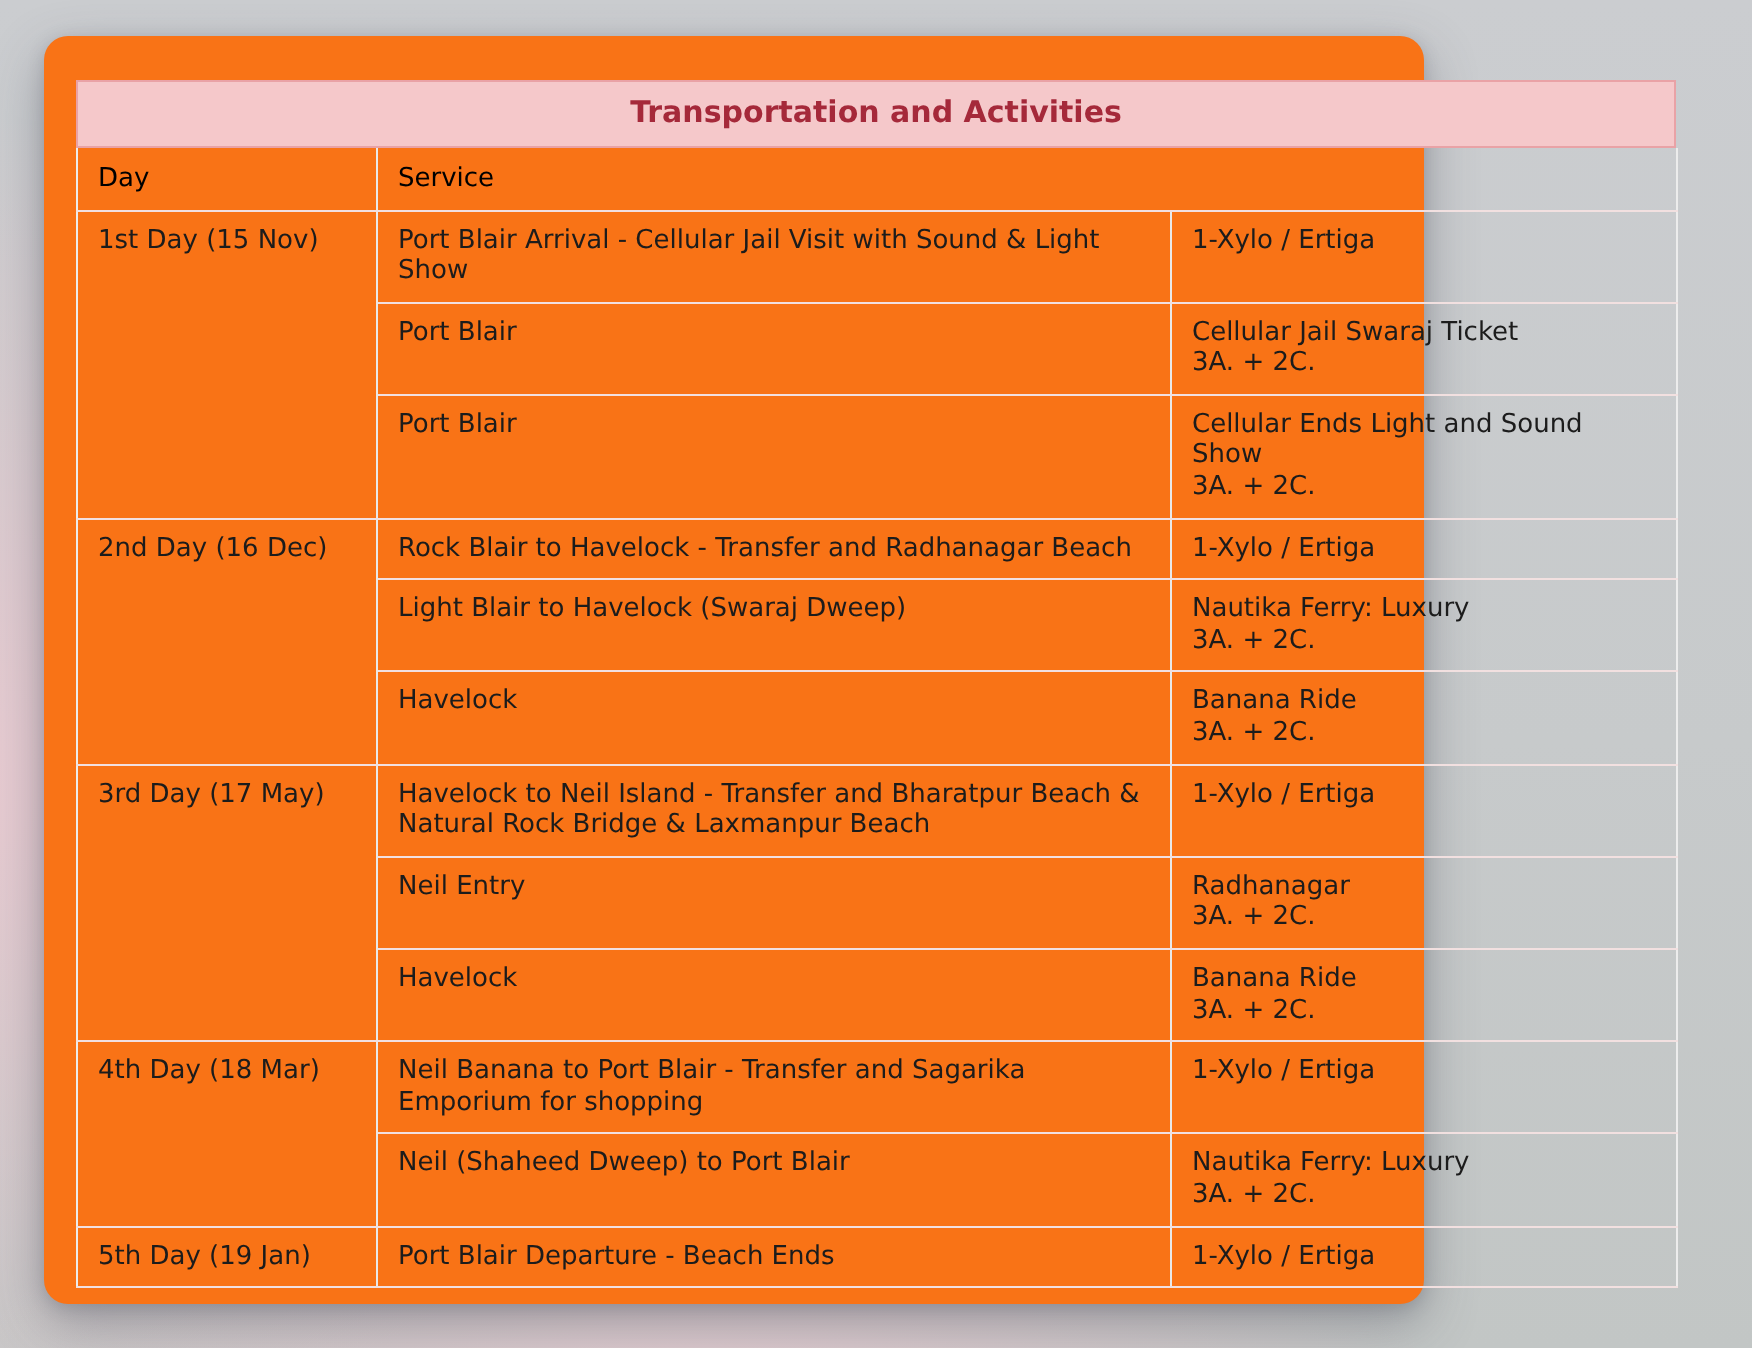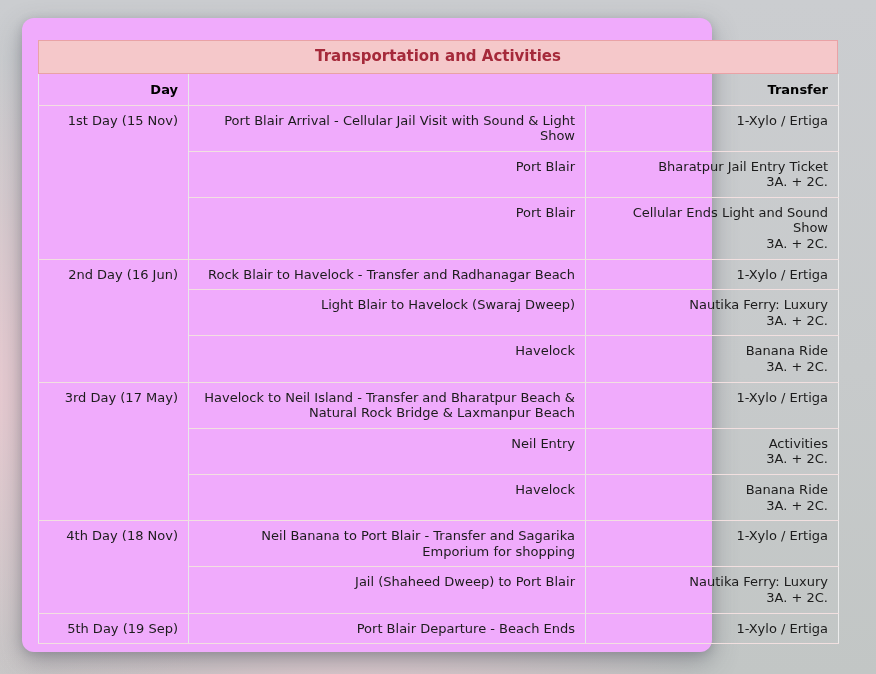--- a/index.html
+++ b/index.html
@@ -11,44 +11,44 @@
   body{
     width:876px;height:674px;position:relative;overflow:hidden;
     font-family:"DejaVu Sans","Liberation Sans",sans-serif;
     background:
       radial-gradient(720px 540px at -5% 58%, #eacbd2 0%, rgba(234,203,210,0) 62%),
       radial-gradient(620px 300px at 40% 106%, #e5ccd2 0%, rgba(229,204,210,0) 60%),
       linear-gradient(180deg,#cbcdd0 0%,#c7cacb 55%,#c2c6c5 100%);
   }
   .card{
     position:absolute;left:22px;top:18px;width:690px;height:634px;
-    background:#f0abfc;border-radius:12px;
+    background:#f97316;border-radius:12px;
     box-shadow:0 10px 26px rgba(88,92,102,.45), 0 2px 8px rgba(88,92,102,.25);
     padding:22px 16px 0 16px;
   }
   .title-bar{
     width:800px;margin:0 auto;
     background:var(--title-bg);
     border:1px solid var(--title-border);
     color:var(--title-text);
     font-size:15px;font-weight:bold;text-align:center;
     padding:7px 0 8px 0;line-height:1.1;
   }
   table.itin{
     width:800px;margin:0 auto;border-collapse:collapse;table-layout:fixed;
     font-size:13px;color:var(--body-text);
     border:1px solid var(--table-border);border-top:none;
   }
   table.itin th{
-    text-align:right;vertical-align:top;font-size:13px;font-weight:bold;
+    text-align:left;vertical-align:top;font-size:13px;font-weight:normal;
     padding:8px 10px;border-bottom:1px solid var(--row-border);
     color:#000;
   }
   table.itin td{
-    text-align:right;vertical-align:top;
+    text-align:left;vertical-align:top;
     padding:7px 10px;line-height:1.2;
     border-bottom:1px solid var(--row-border);
   }
   .b-right{border-right:1px solid var(--col-border);}
   td.day{line-height:1.25;}
 </style>
 </head>
 <body>
 
 <div class="card">
@@ -56,48 +56,48 @@
 
   <table class="itin">
     <colgroup>
       <col style="width:150px">
         <col style="width:397px">
         <col style="width:253px">
     </colgroup>
     <tbody>
         <tr>
       <th class="b-right">Day</th>
-      <th colspan="2">Transfer</th>
+      <th colspan="2">Service</th>
     </tr>
 
     <tr>
       <td class="day b-right" rowspan="3">1st Day (15 Nov)</td>
       <td class="b-right">Port Blair Arrival - Cellular Jail Visit with Sound &amp; Light Show</td>
       <td>
         <div>1-Xylo / Ertiga</div>
         <div></div>
       </td>
     </tr>
     <tr>
       <td class="b-right">Port Blair</td>
       <td>
-        <div>Bharatpur Jail Entry Ticket</div>
+        <div>Cellular Jail Swaraj Ticket</div>
         <div>3A. + 2C.</div>
       </td>
     </tr>
     <tr>
       <td class="b-right">Port Blair</td>
       <td>
         <div>Cellular Ends Light and Sound Show</div>
         <div>3A. + 2C.</div>
       </td>
     </tr>
 
     <tr>
-      <td class="day b-right" rowspan="3">2nd Day (16 Jun)</td>
+      <td class="day b-right" rowspan="3">2nd Day (16 Dec)</td>
       <td class="b-right">Rock Blair to Havelock - Transfer and Radhanagar Beach</td>
       <td>
         <div>1-Xylo / Ertiga</div>
         <div></div>
       </td>
     </tr>
     <tr>
       <td class="b-right">Light Blair to Havelock (Swaraj Dweep)</td>
       <td>
         <div>Nautika Ferry: Luxury</div>
@@ -116,50 +116,50 @@
       <td class="day b-right" rowspan="3">3rd Day (17 May)</td>
       <td class="b-right">Havelock to Neil Island - Transfer and Bharatpur Beach &amp; Natural Rock Bridge &amp; Laxmanpur Beach</td>
       <td>
         <div>1-Xylo / Ertiga</div>
         <div></div>
       </td>
     </tr>
     <tr>
       <td class="b-right">Neil Entry</td>
       <td>
-        <div>Activities</div>
+        <div>Radhanagar</div>
         <div>3A. + 2C.</div>
       </td>
     </tr>
     <tr>
       <td class="b-right">Havelock</td>
       <td>
         <div>Banana Ride</div>
         <div>3A. + 2C.</div>
       </td>
     </tr>
 
     <tr>
-      <td class="day b-right" rowspan="2">4th Day (18 Nov)</td>
+      <td class="day b-right" rowspan="2">4th Day (18 Mar)</td>
       <td class="b-right">Neil Banana to Port Blair - Transfer and Sagarika Emporium for shopping</td>
       <td>
         <div>1-Xylo / Ertiga</div>
         <div></div>
       </td>
     </tr>
     <tr>
-      <td class="b-right">Jail (Shaheed Dweep) to Port Blair</td>
+      <td class="b-right">Neil (Shaheed Dweep) to Port Blair</td>
       <td>
         <div>Nautika Ferry: Luxury</div>
         <div>3A. + 2C.</div>
       </td>
     </tr>
 
     <tr>
-      <td class="day b-right">5th Day (19 Sep)</td>
+      <td class="day b-right">5th Day (19 Jan)</td>
       <td class="b-right">Port Blair Departure - Beach Ends</td>
       <td>
         <div>1-Xylo / Ertiga</div>
         <div></div>
       </td>
     </tr>
   </tbody>
     </table>
 </div>
 

